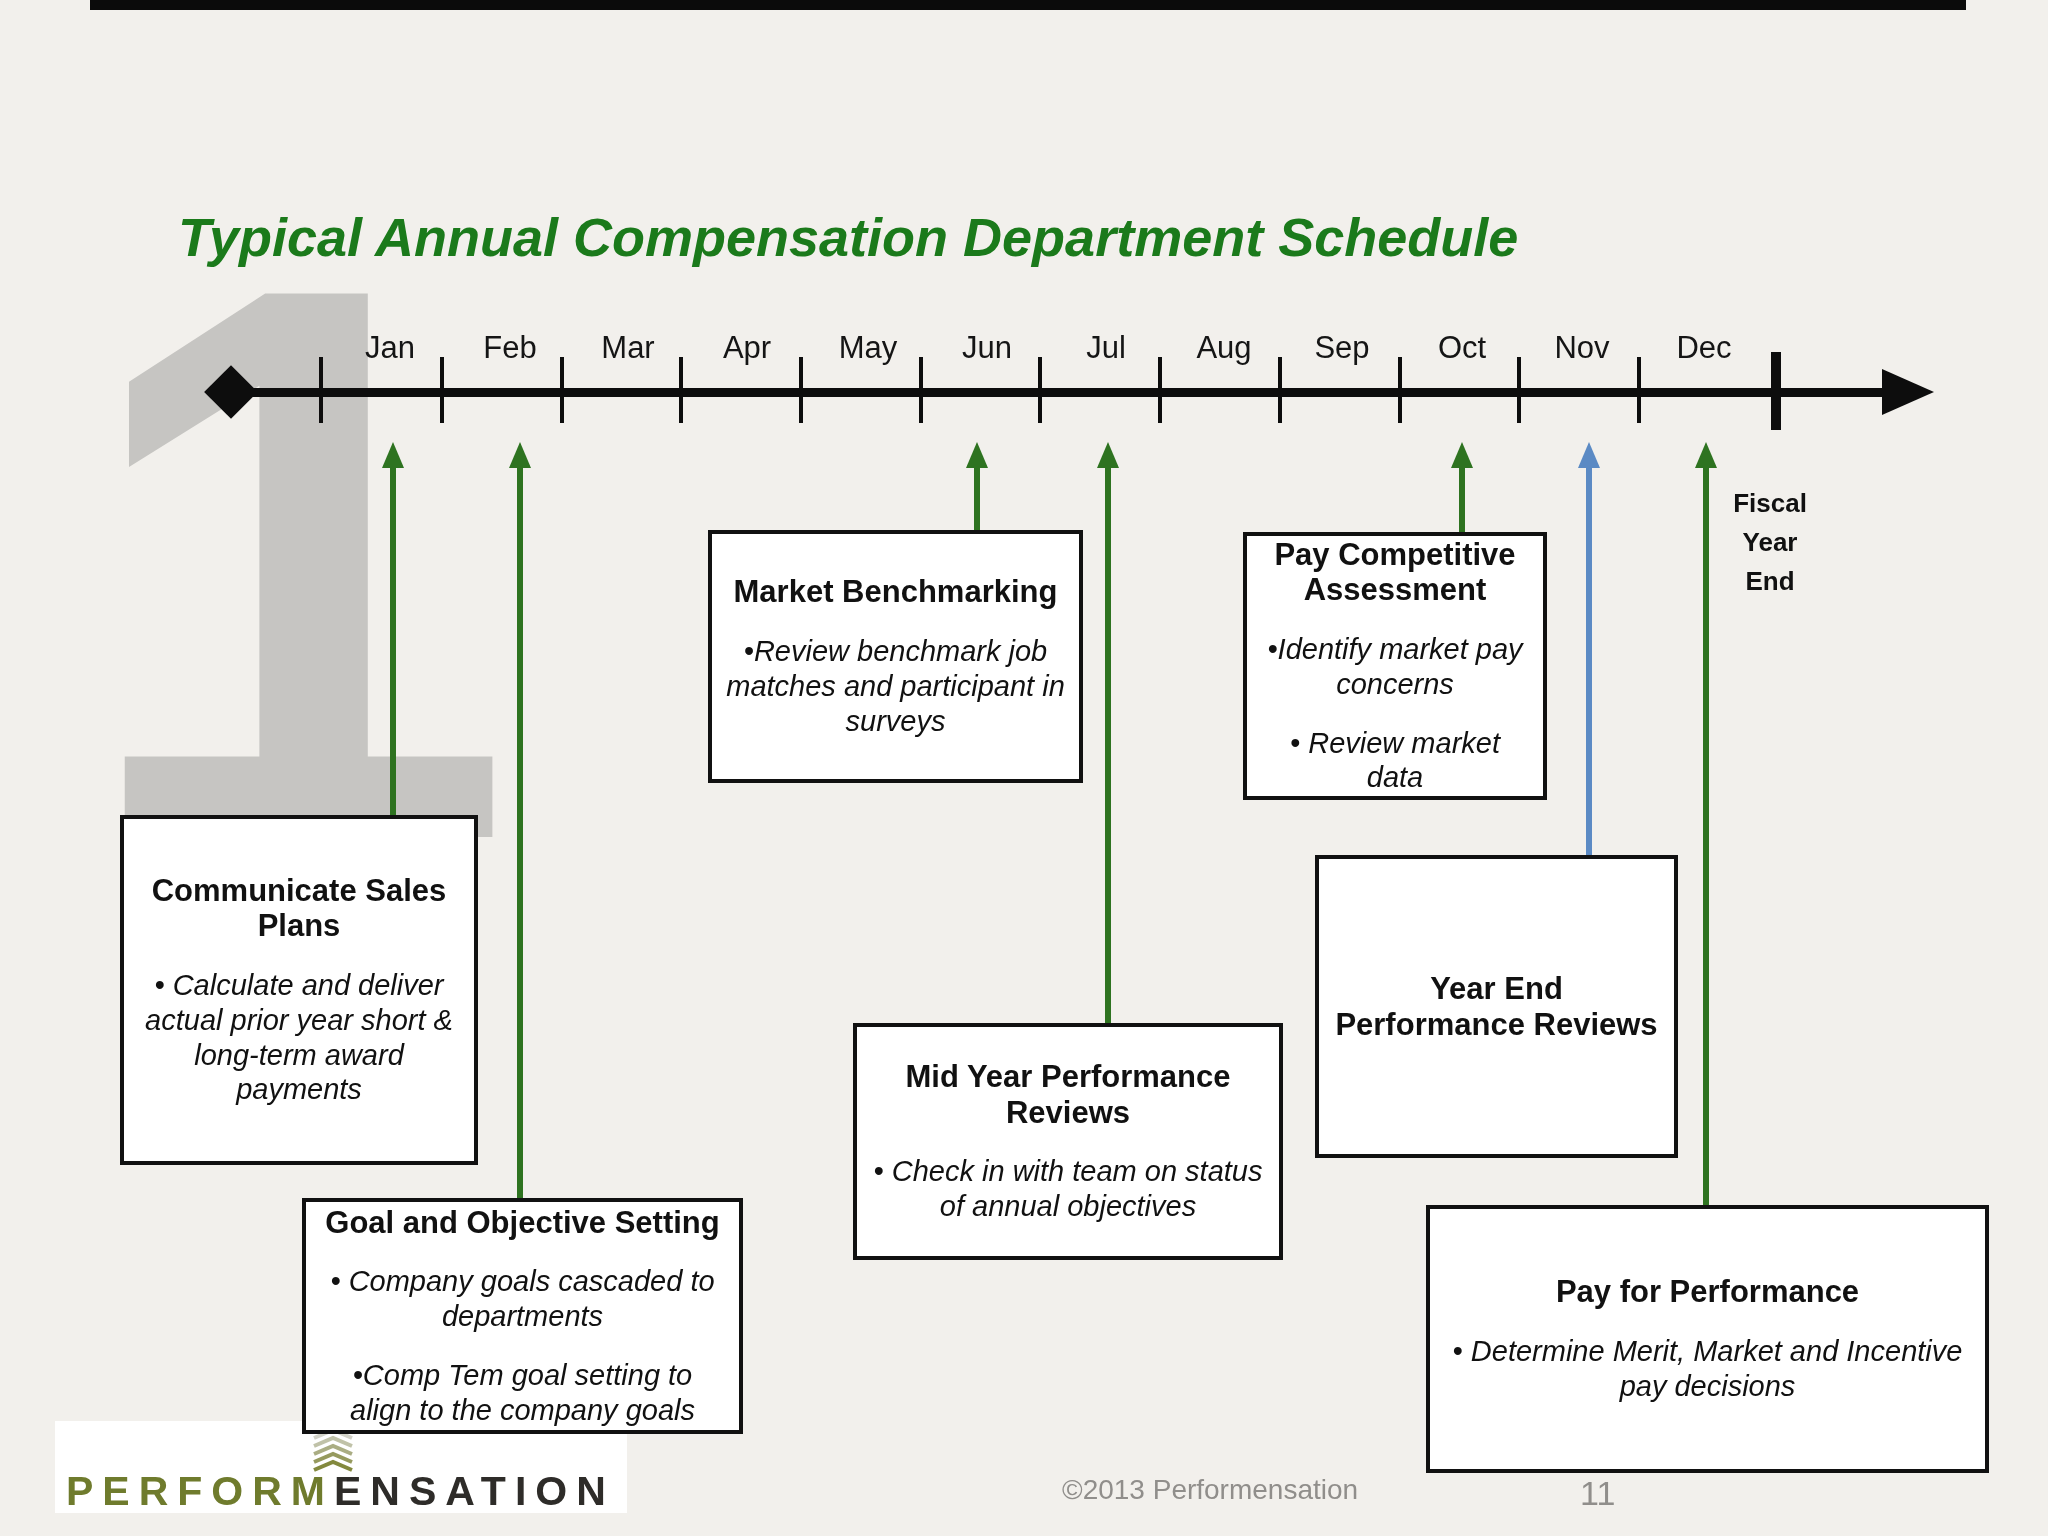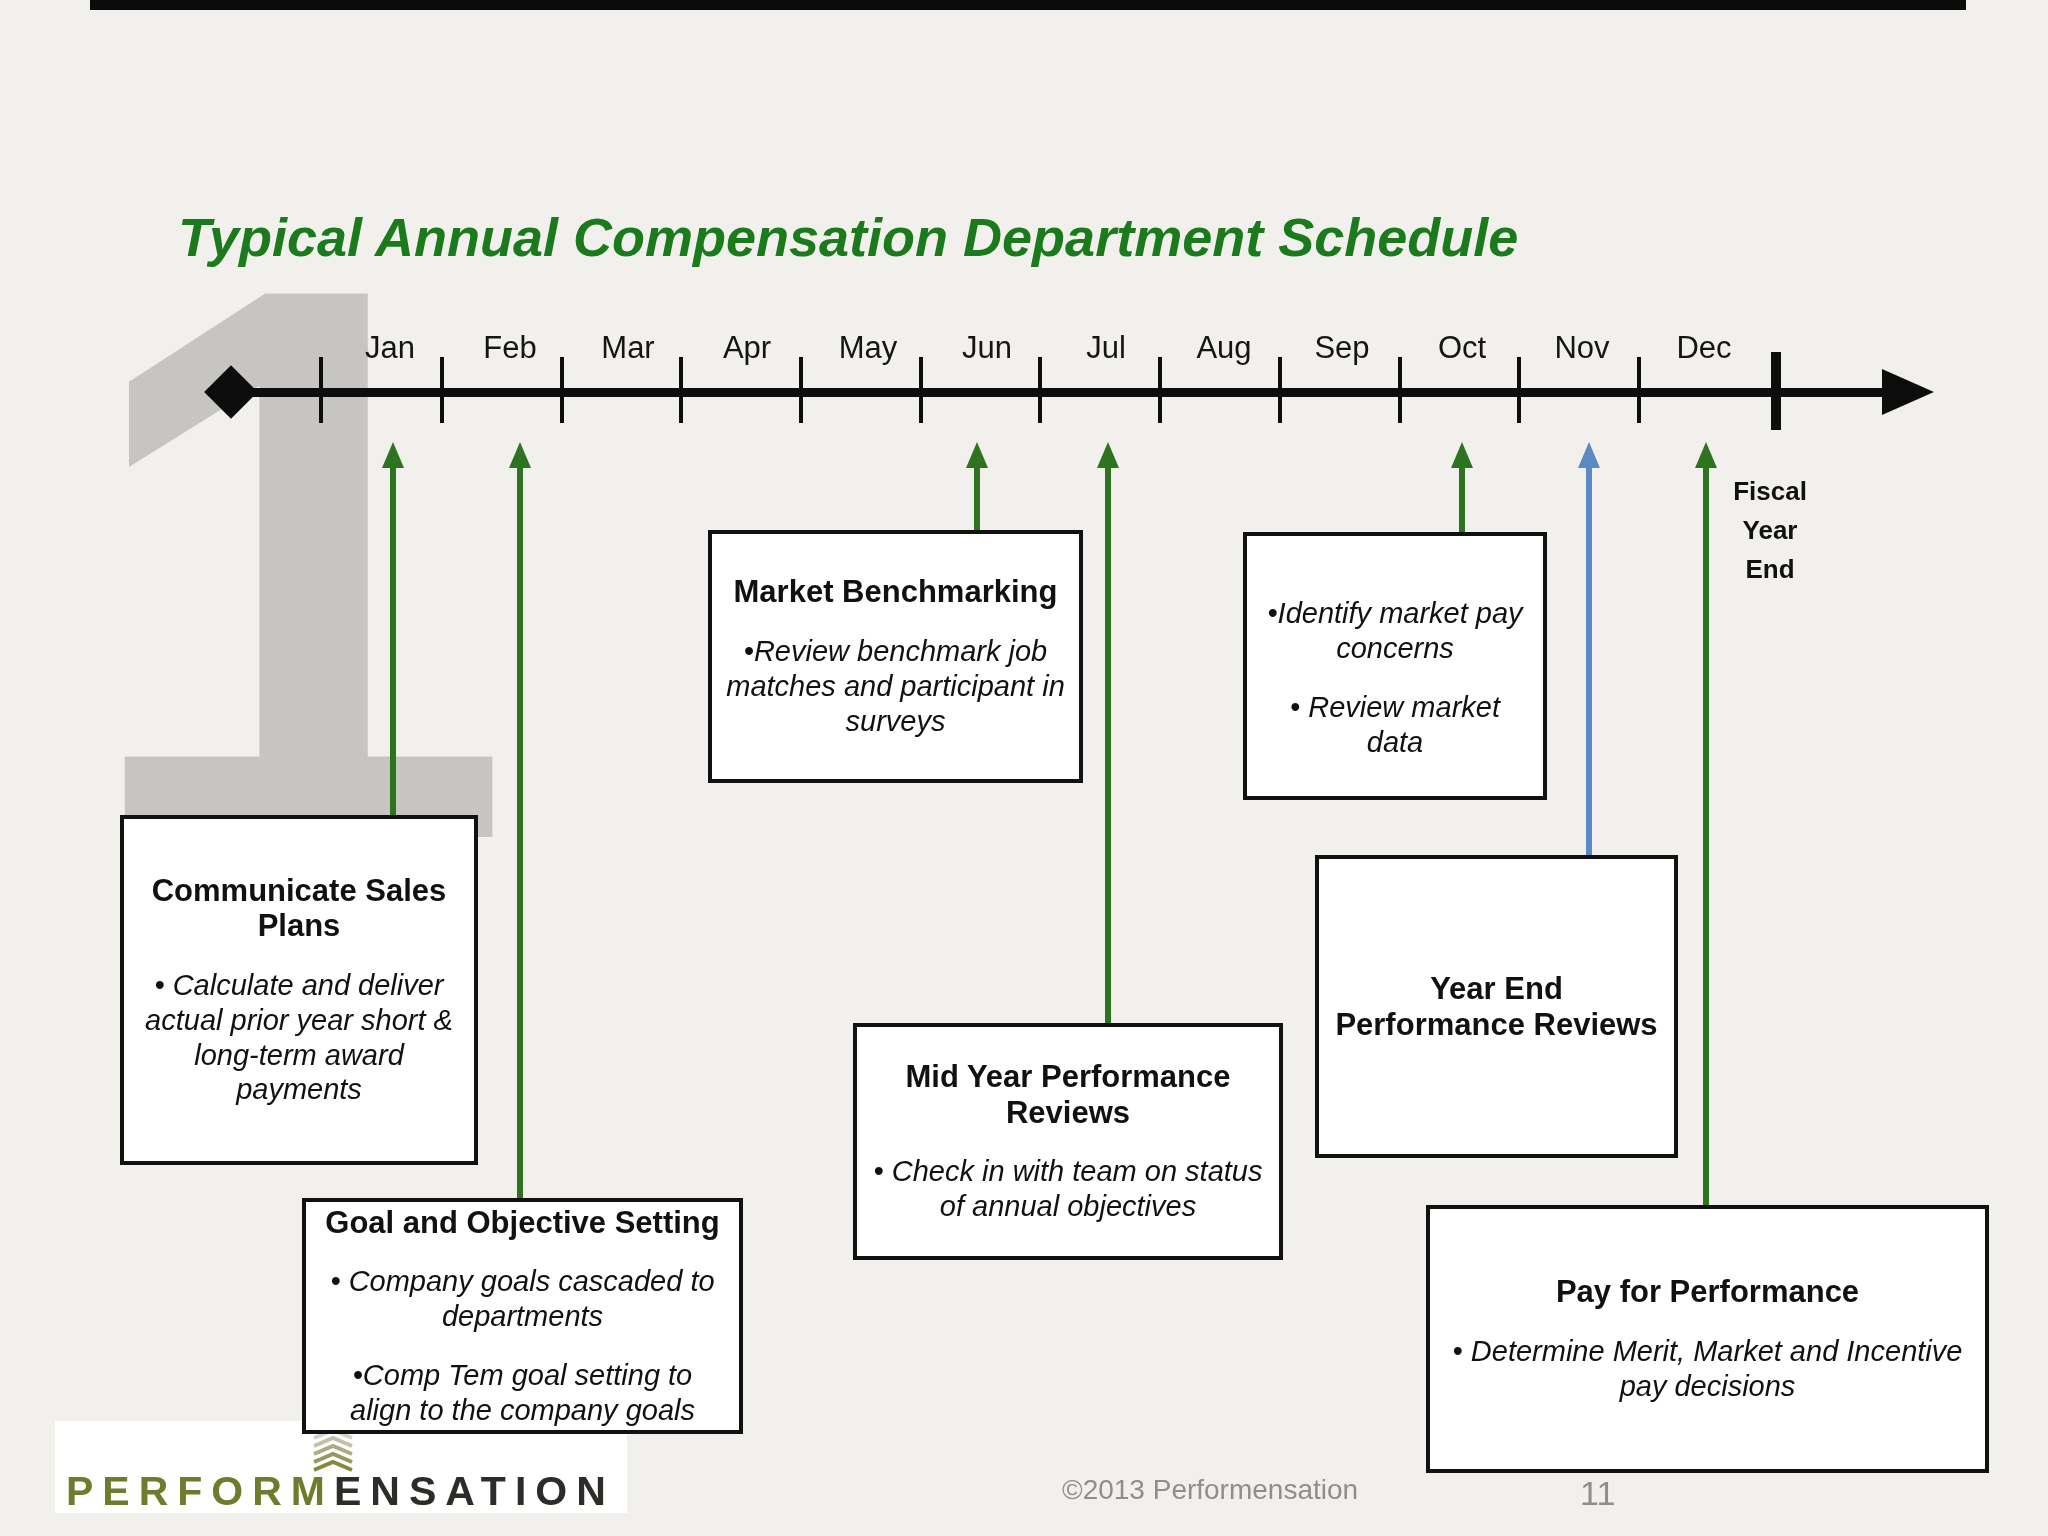--- a/index.html
+++ b/index.html
@@ -18,21 +18,21 @@
   
   .tl-line{position:absolute;left:238px;top:388px;width:1650px;height:9px;background:#0d0d0d;z-index:4;}
   .tl-diamond{position:absolute;left:212px;top:373px;width:38px;height:38px;background:#0d0d0d;
               transform:rotate(45deg);z-index:4;}
   .tl-arrowhead{position:absolute;left:1882px;top:369px;width:0;height:0;
                 border-top:23px solid transparent;border-bottom:23px solid transparent;
                 border-left:52px solid #0d0d0d;z-index:4;}
   .tick{position:absolute;top:357px;width:4px;height:66px;background:#0d0d0d;z-index:4;}
   .tick-fiscal{position:absolute;left:1771px;top:352px;width:10px;height:78px;background:#0d0d0d;z-index:4;}
   .month{position:absolute;top:330px;transform:translateX(-50%);font-size:31px;color:#151515;z-index:4;white-space:nowrap;}
-  .fiscal-label{position:absolute;left:1722px;top:472px;width:96px;text-align:center;
+  .fiscal-label{position:absolute;left:1722px;top:484px;width:96px;text-align:center;
                 font-size:26px;font-weight:bold;line-height:1.5;color:#111;z-index:4;}
   
   .v-arrow{position:absolute;width:22px;z-index:3;}
   .v-arrow .head{position:absolute;left:0;top:0;width:0;height:0;
                  border-left:11px solid transparent;border-right:11px solid transparent;
                  border-bottom:26px solid #2e7320;}
   .v-arrow .shaft{position:absolute;left:8px;top:24px;bottom:0;width:6px;background:#2e7320;}
   .v-arrow.blue .head{border-bottom-color:#5b8ac4;}
   .v-arrow.blue .shaft{background:#5b8ac4;}
   
@@ -144,20 +144,21 @@
     <div class="event-bullet">• Company goals cascaded to departments</div>
     <div class="event-bullet">•Comp Tem goal setting to align to the company goals</div>
   </div>
 
   <div class="event-box" style="left:853px;top:1023px;width:430px;height:237px">
     <div class="event-title">Mid Year Performance Reviews</div>
     <div class="event-bullet">• Check in with team on status of annual objectives</div>
   </div>
 
   <div class="event-box" style="left:1243px;top:532px;width:304px;height:268px">
+    <div class="event-title">Pay Competitive Assessment</div>
     <div class="event-bullet">•Identify market pay concerns</div>
     <div class="event-bullet">• Review market data</div>
   </div>
 
   <div class="event-box" style="left:1315px;top:855px;width:363px;height:303px">
     <div class="event-title">Year End Performance Reviews</div>
   </div>
 
   <div class="event-box" style="left:1426px;top:1205px;width:563px;height:268px">
     <div class="event-title title-nowrap">Pay for Performance</div>

